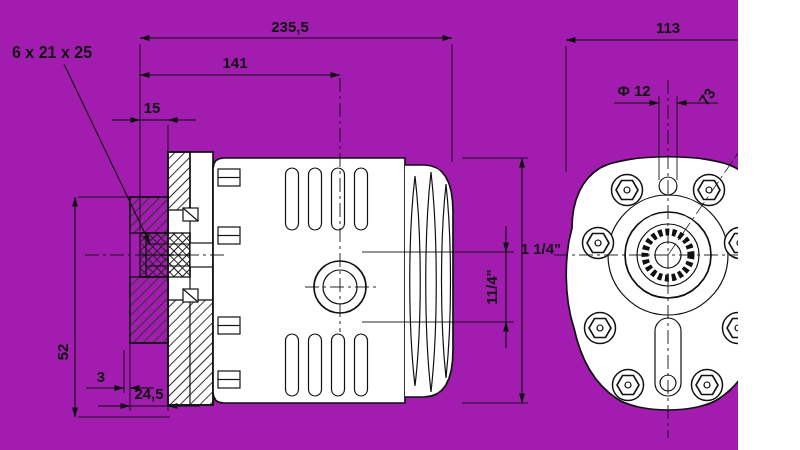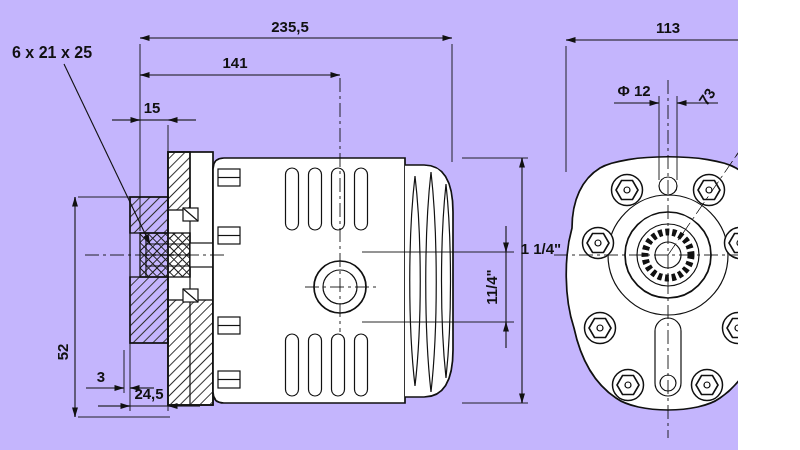--- a/index.html
+++ b/index.html
@@ -1,16 +1,16 @@
 <!DOCTYPE html>
 <html><head>
 <meta charset="utf-8">
 <style>
   html,body{margin:0;padding:0;background:#ffffff;}
-  .canvas{width:738px;height:450px;background:#c4b5fd;position:relative;overflow:hidden;
+  .canvas{width:738px;height:450px;background:#a21caf;position:relative;overflow:hidden;
           font-family:"Liberation Sans", sans-serif;}
   svg{display:block;}
   .part{fill:#ffffff;stroke:#111111;stroke-width:1.7;}
   .part-thin{fill:none;stroke:#111111;stroke-width:1.2;}
   .detail{fill:#ffffff;stroke:#111111;stroke-width:1.2;}
   .dimline{stroke:#111111;stroke-width:1.1;fill:none;}
   .extline{stroke:#111111;stroke-width:0.9;fill:none;}
   .cline{stroke:#111111;stroke-width:0.9;fill:none;stroke-dasharray:14 4 3 4;}
   .dim{font:bold 15px "Liberation Sans", sans-serif;fill:#111111;text-anchor:middle;}
   .dim-lg{font:bold 16px "Liberation Sans", sans-serif;fill:#111111;text-anchor:start;}

